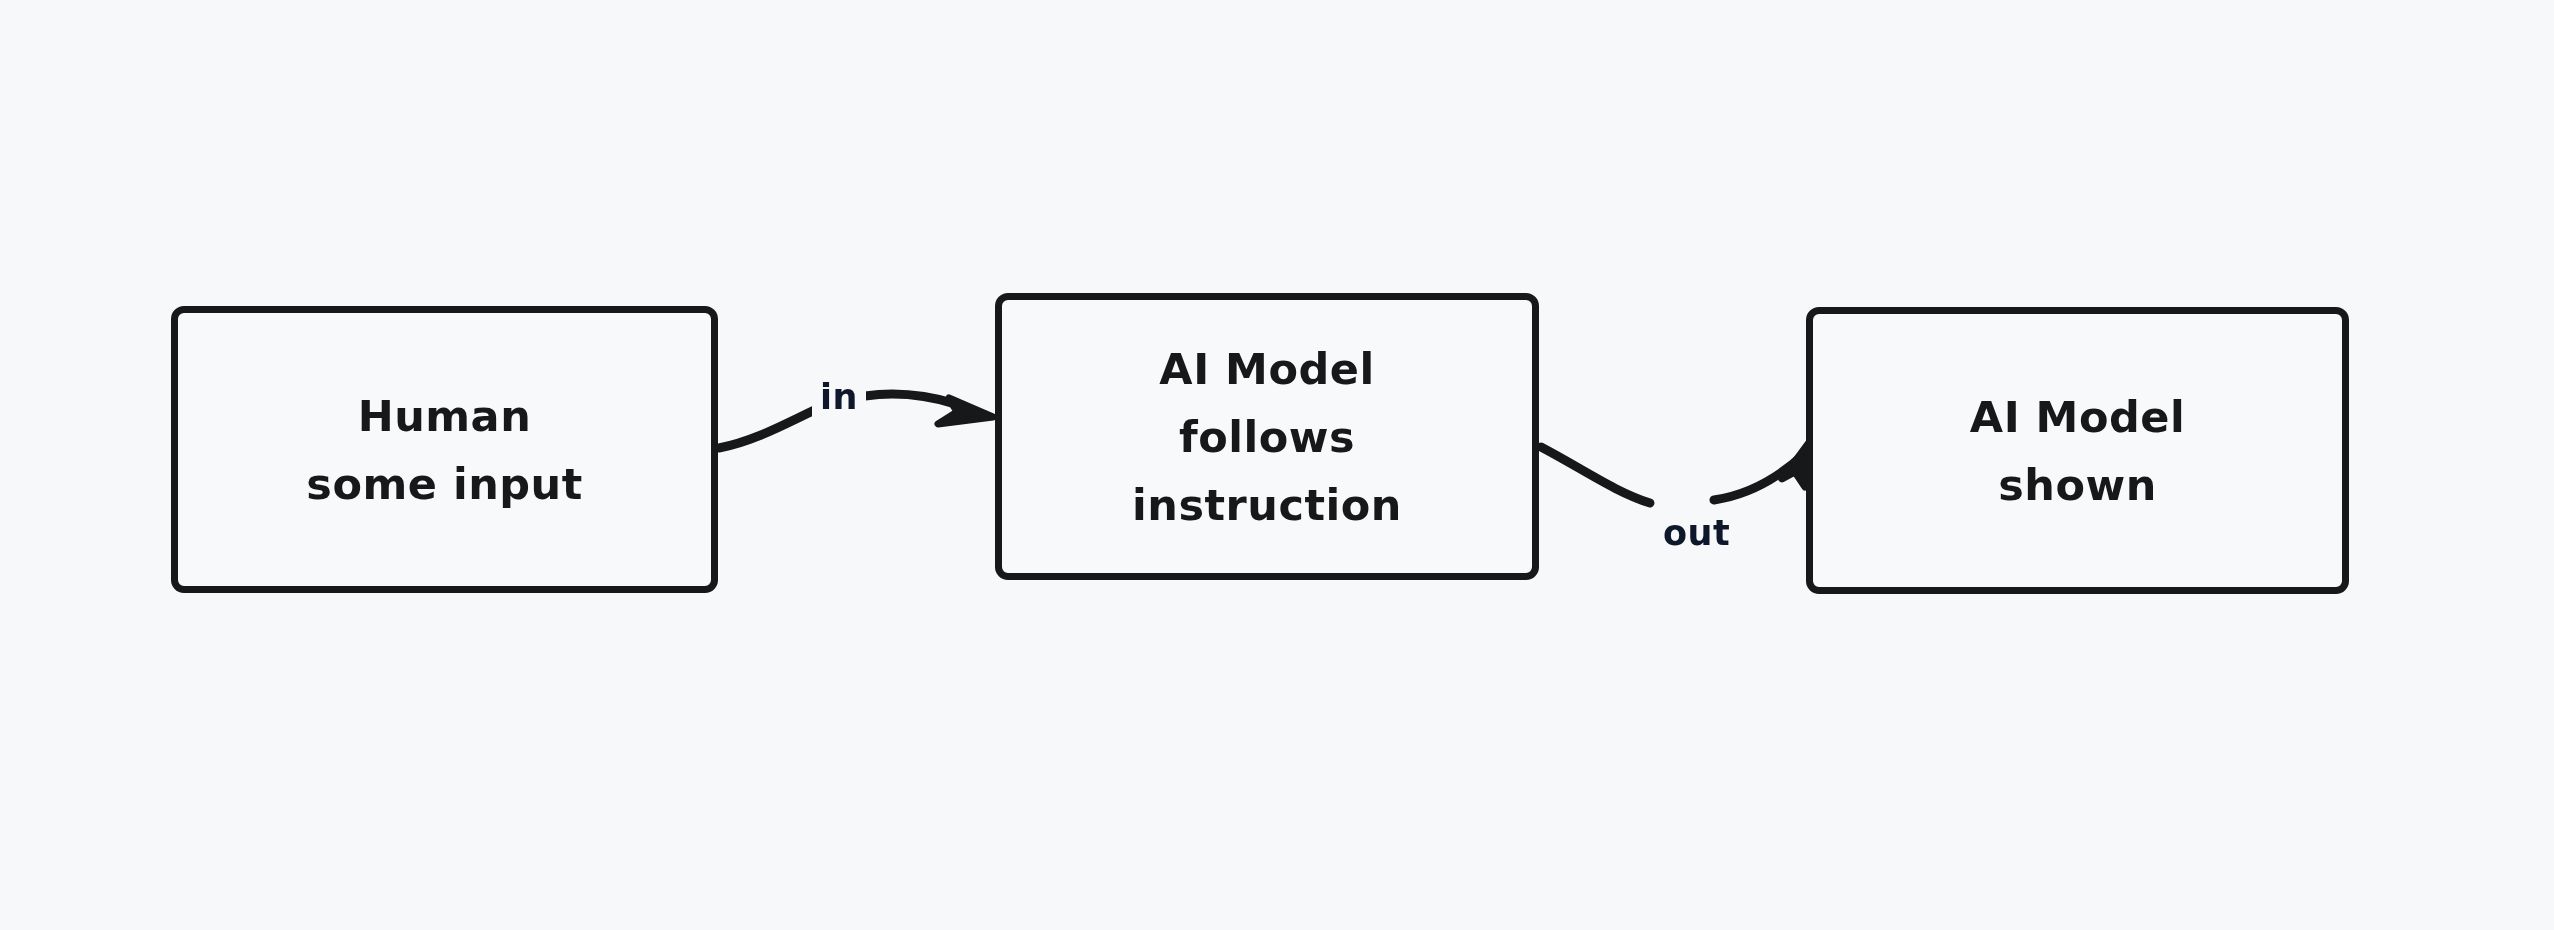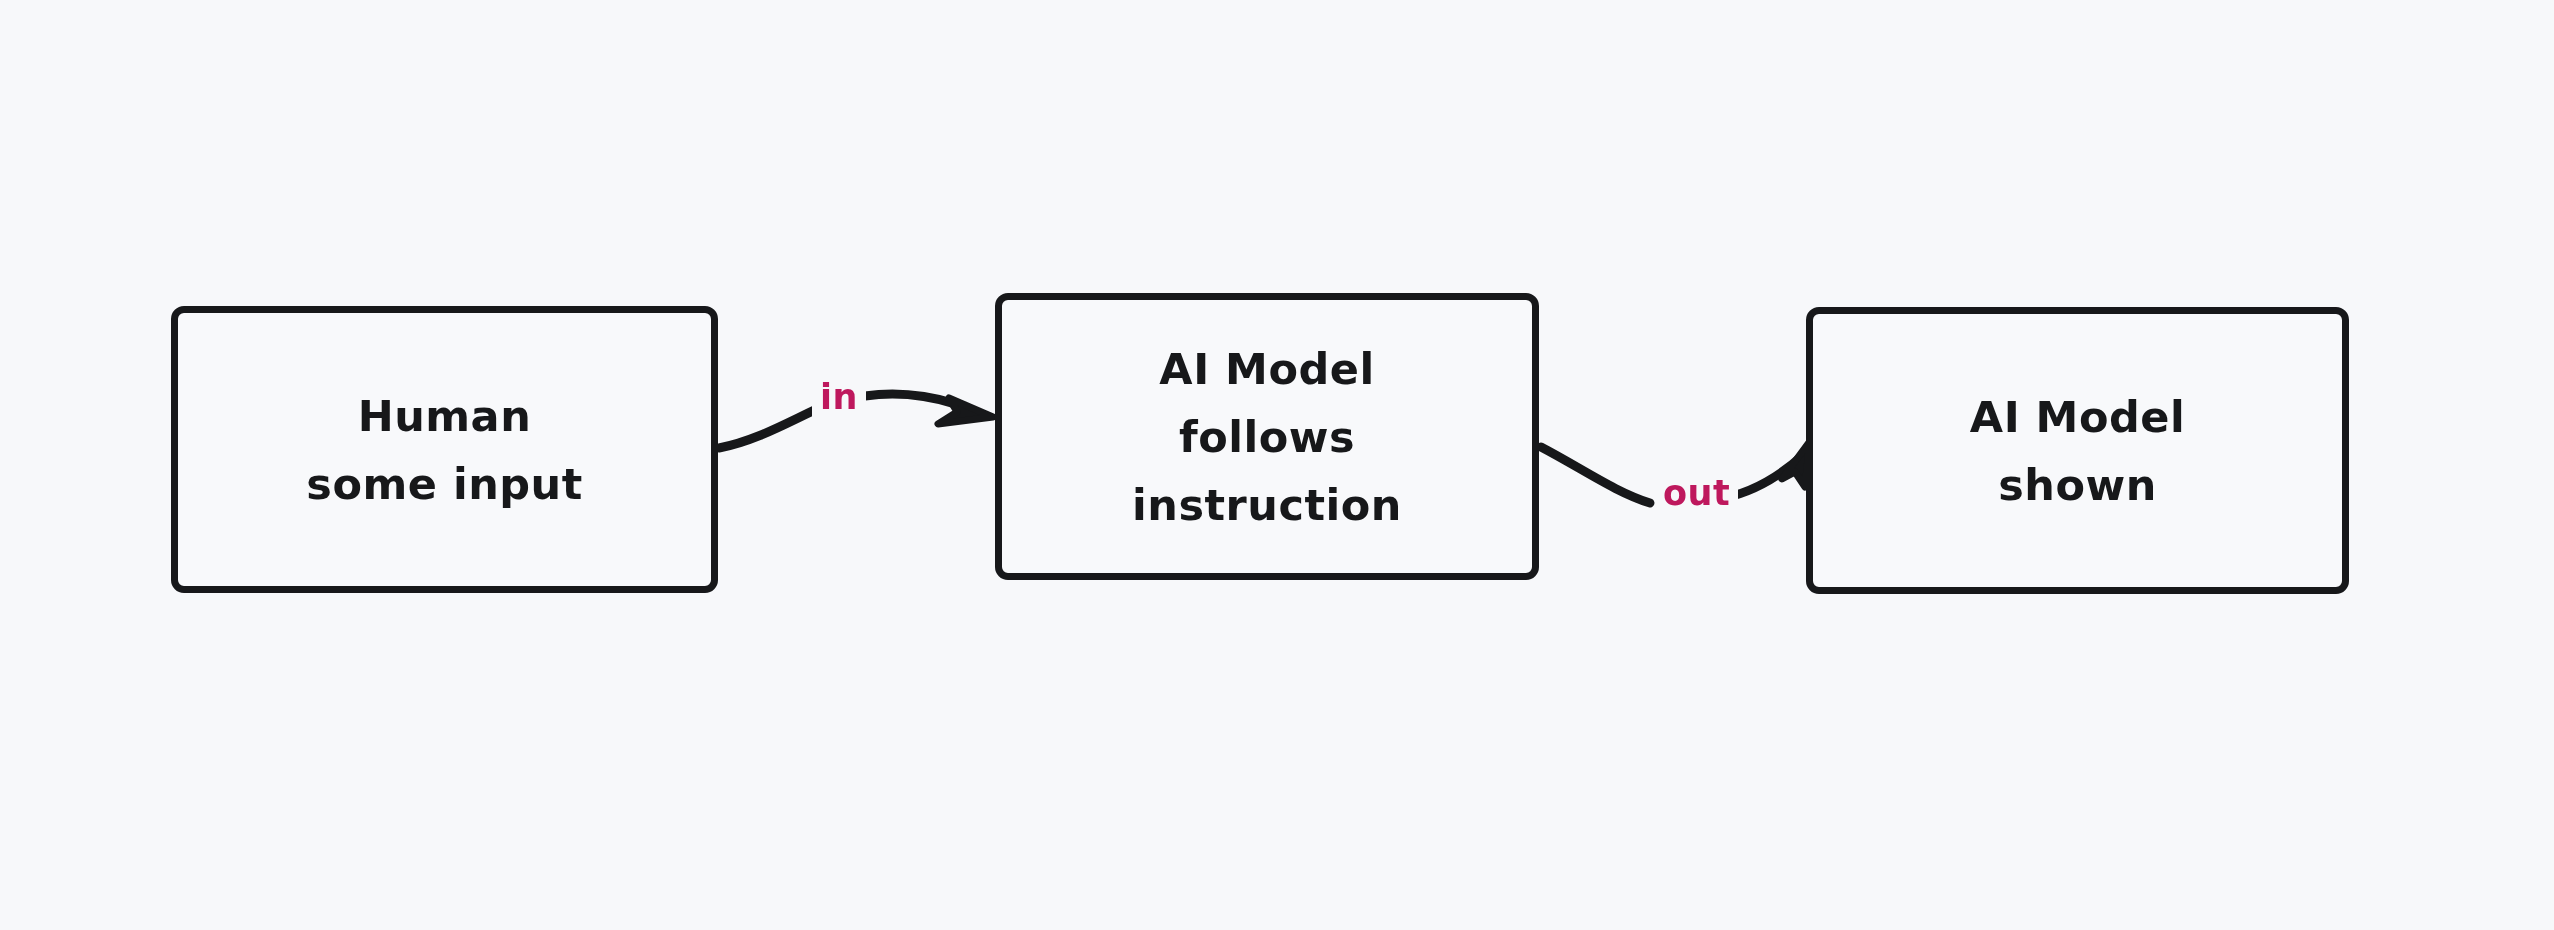--- a/index.html
+++ b/index.html
@@ -43,36 +43,36 @@
     font-family: "DejaVu Sans", sans-serif;
     font-weight: bold;
     font-size: 43px;
     line-height: 68px;
     letter-spacing: 0.5px;
     white-space: nowrap;
     text-align: center;
   }
   .edge-label {
     position: absolute;
-    color: #be185d;
+    color: #0f172a;
     font-family: "DejaVu Sans", sans-serif;
     font-weight: bold;
     font-size: 35px;
     line-height: 35px;
     letter-spacing: 0.5px;
     white-space: nowrap;
     background: #f7f8fa;
     padding: 2px 8px;
     z-index: 3;
   }
   #node-1 { left: 171px;  top: 306px; width: 547px; height: 287px; }
   #node-2 { left: 995px;  top: 293px; width: 544px; height: 287px; }
   #node-3 { left: 1806px; top: 307px; width: 543px; height: 287px; }
   #label-in  { left: 812px;  top: 378px; }
-  #label-out { left: 1655px; top: 474px; }
+  #label-out { left: 1655px; top: 514px; }
 </style>
 </head>
 <body>
 
 <div id="canvas">
 
   <svg class="flow-svg" viewBox="0 0 2554 930">
 
     <g>
       <path d="M 719 448 C 760 440 795 418 828 404" fill="none" stroke="#17181a" stroke-width="9" stroke-linecap="round"></path>

